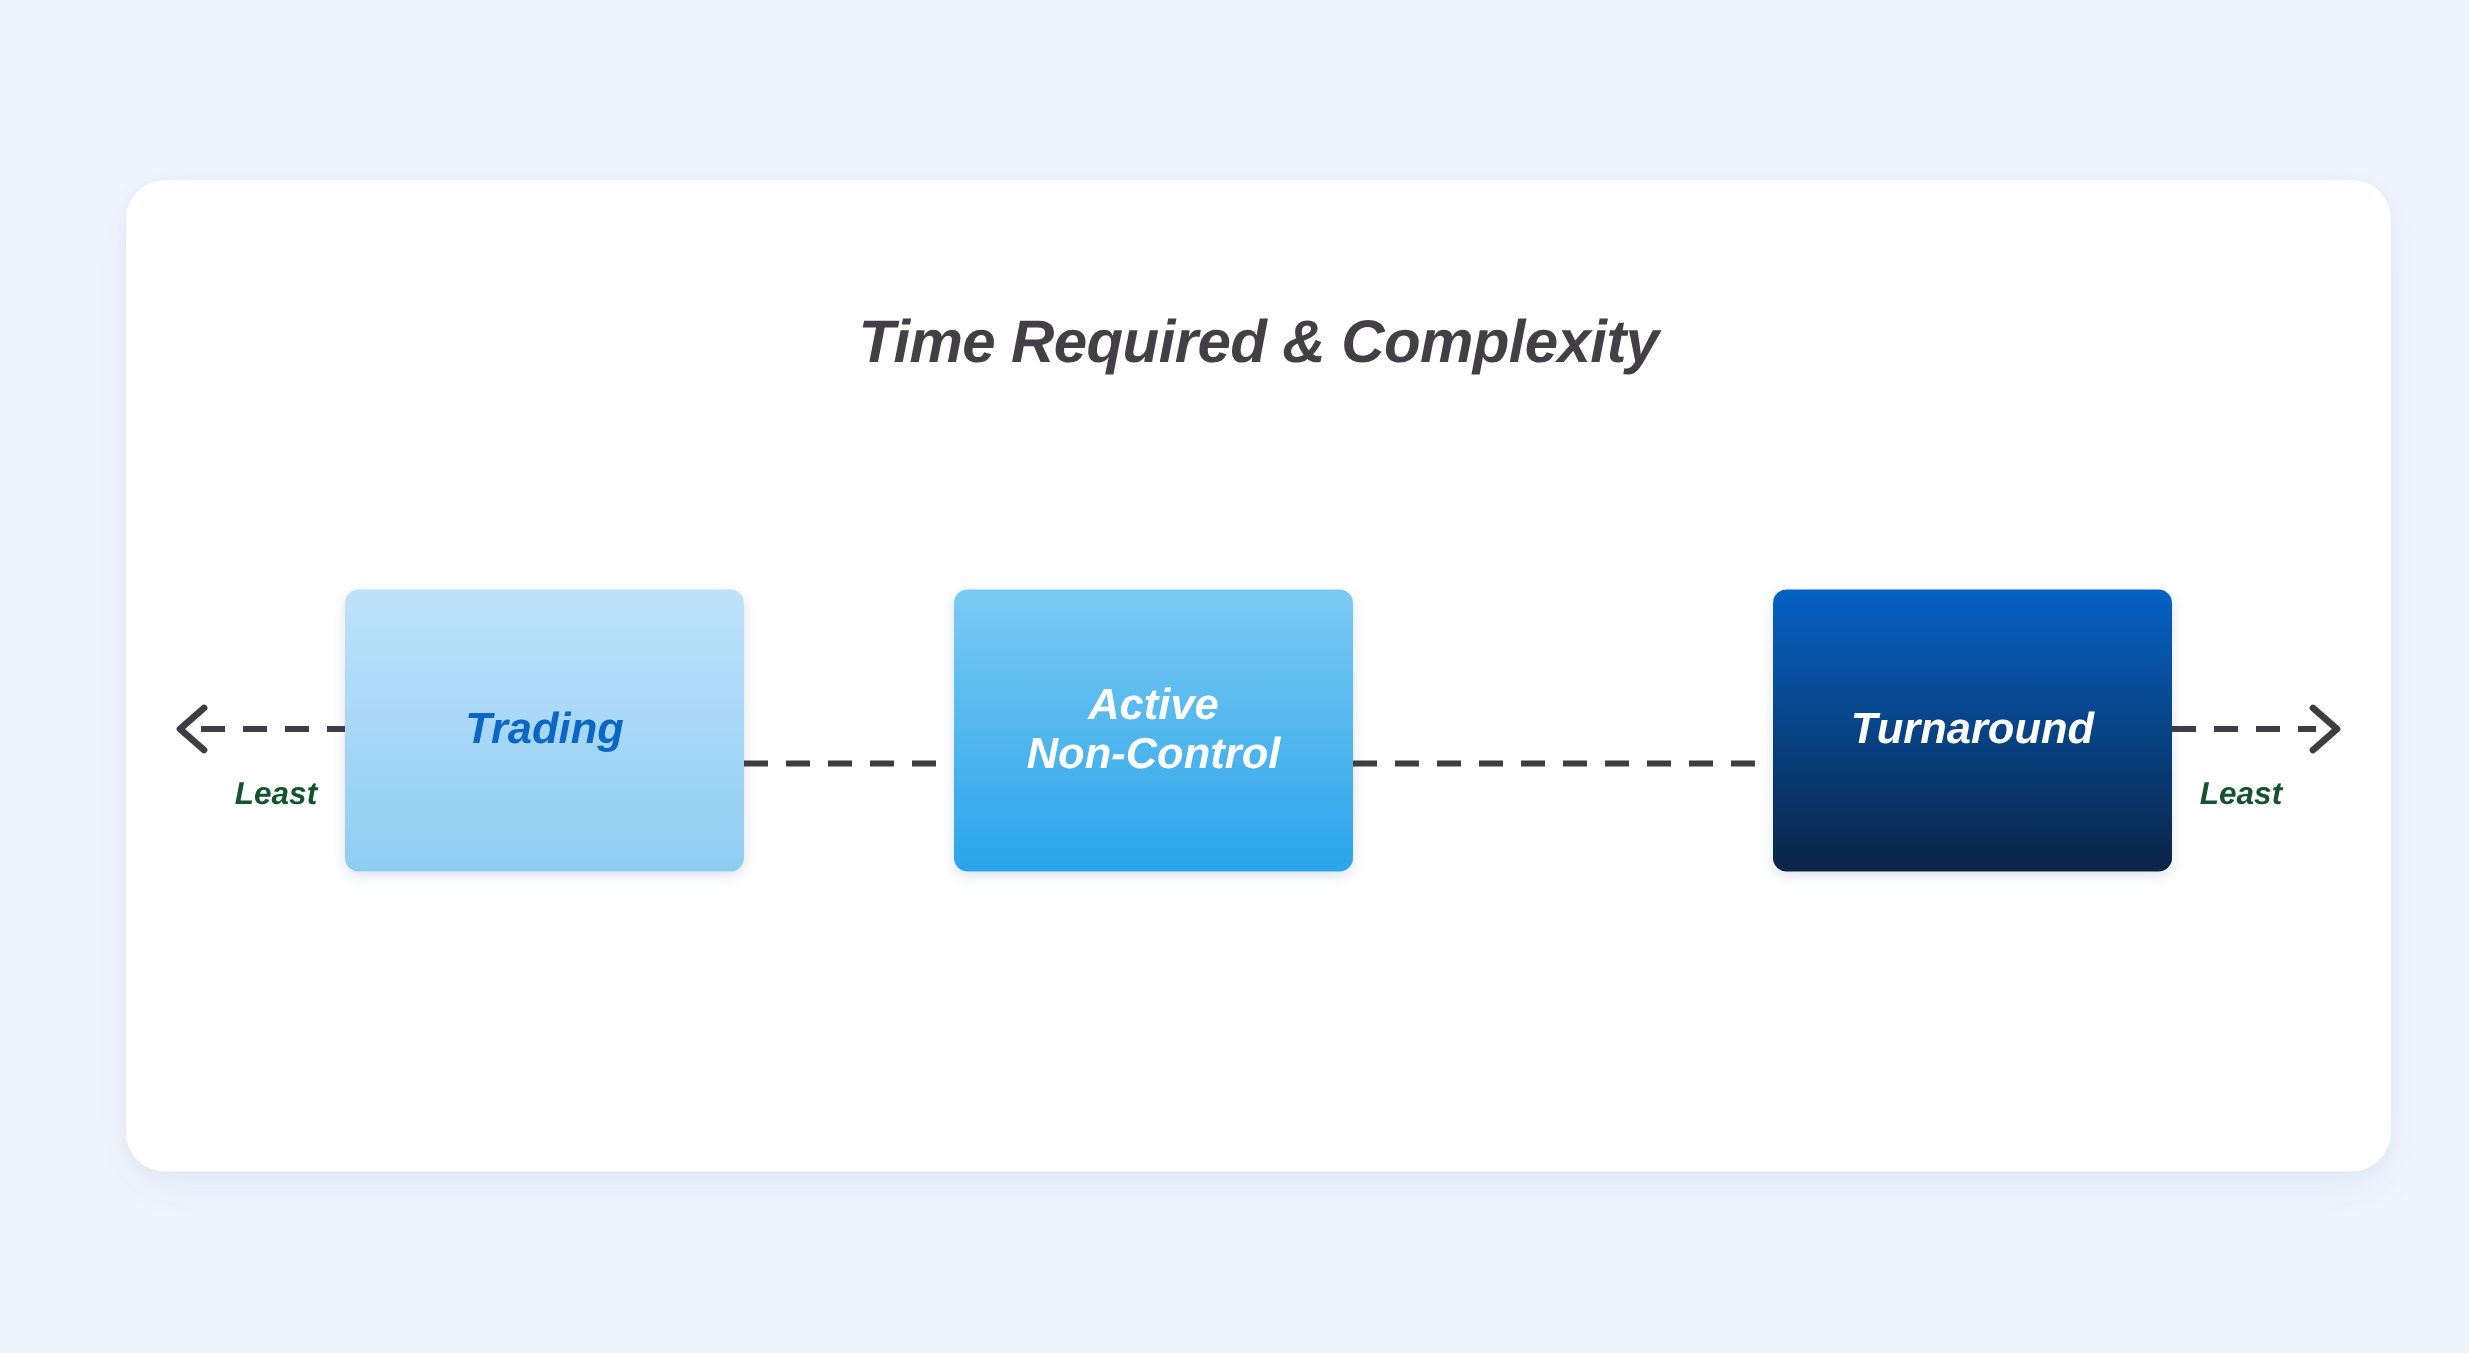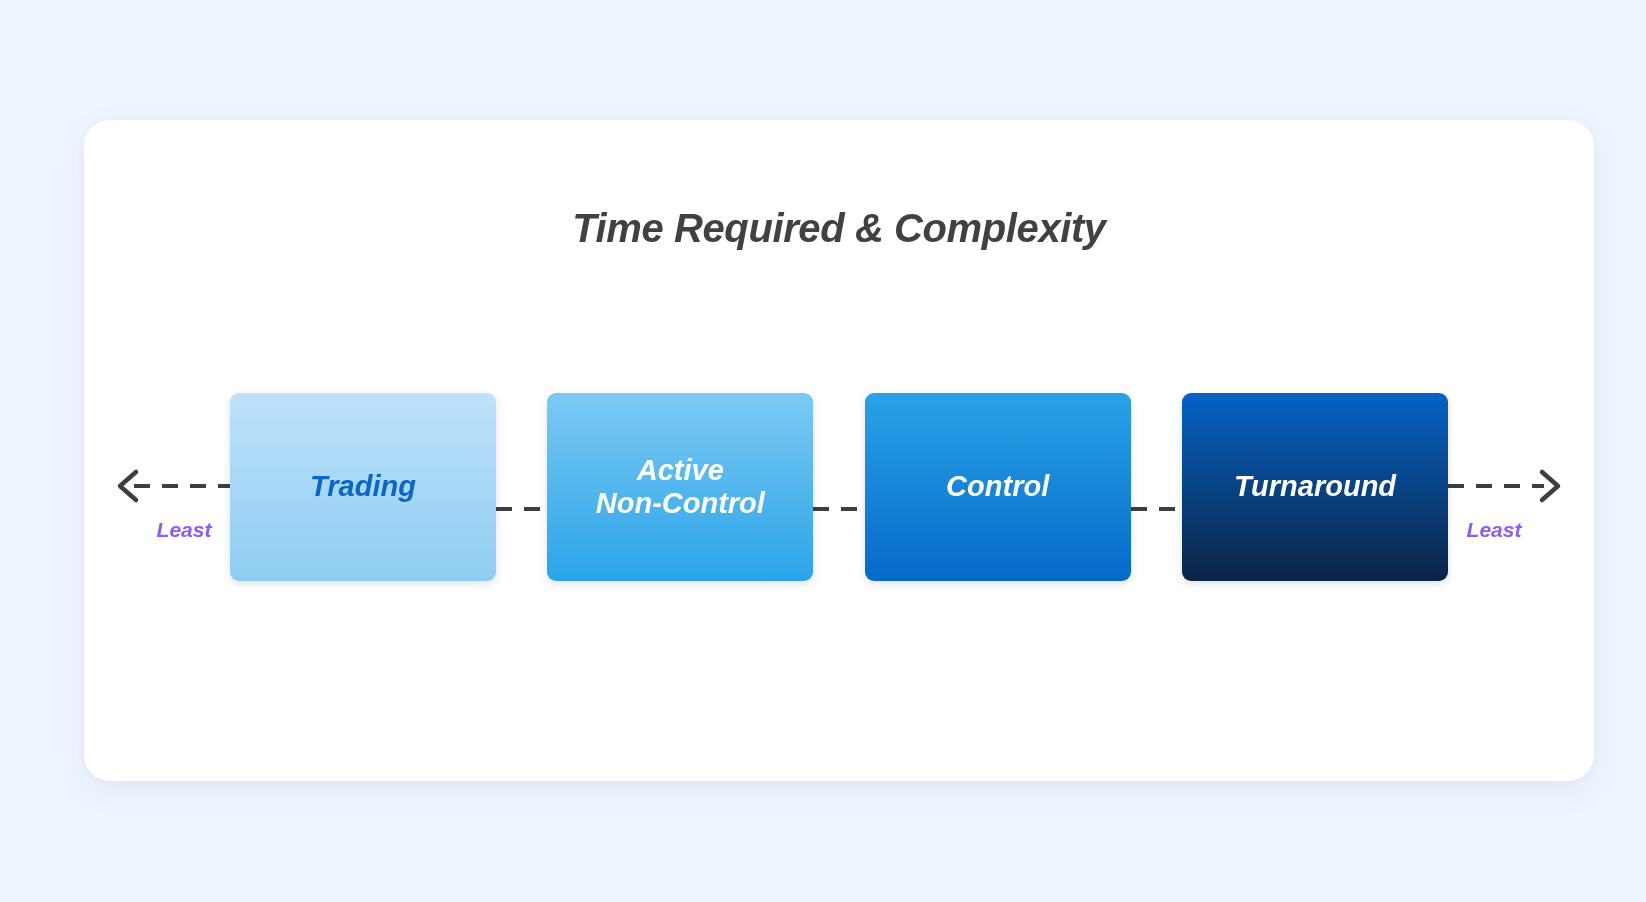--- a/index.html
+++ b/index.html
@@ -73,21 +73,21 @@
     top: 84px;
   }
 
   .end-label {
     position: absolute;
     top: 136px;
     width: 100%;
     text-align: center;
     font-size: 21px;
     font-weight: bold;
-    color: #8b5cf6;
+    color: #14532d;
   }
 
   
   .track {
     position: absolute;
     left: 146px;
     right: 146px;
     top: 0;
     height: 210px;
     display: flex;
@@ -164,25 +164,20 @@
 
         <div class="node" id="node-1" style="background: linear-gradient(rgb(124, 202, 242) 0%, rgb(42, 164, 234) 100%); color: rgb(255, 255, 255); justify-content: center;">
           <span>
             <span>Active</span><br>
             <span>Non-Control</span>
           </span>
         </div>
 
         <div class="connector" style="background-image: repeating-linear-gradient(to right, rgb(63, 61, 66) 0px, rgb(63, 61, 66) 16px, rgba(0, 0, 0, 0) 16px, rgba(0, 0, 0, 0) 28px);"></div>
 
-        <div class="node" id="node-2" style="background: linear-gradient(rgb(41, 163, 232) 0%, rgb(5, 105, 200) 100%); color: rgb(255, 255, 255);">
-          <span>
-            <span>Control</span>
-          </span>
-        </div>
 
         <div class="connector" style="background-image: repeating-linear-gradient(to right, rgb(63, 61, 66) 0px, rgb(63, 61, 66) 16px, rgba(0, 0, 0, 0) 16px, rgba(0, 0, 0, 0) 28px);"></div>
 
         <div class="node" id="node-3" style="background: linear-gradient(rgb(5, 98, 196) 0%, rgb(11, 36, 70) 100%); color: rgb(255, 255, 255);">
           <span>
             <span>Turnaround</span>
           </span>
         </div>
 
       </div>

